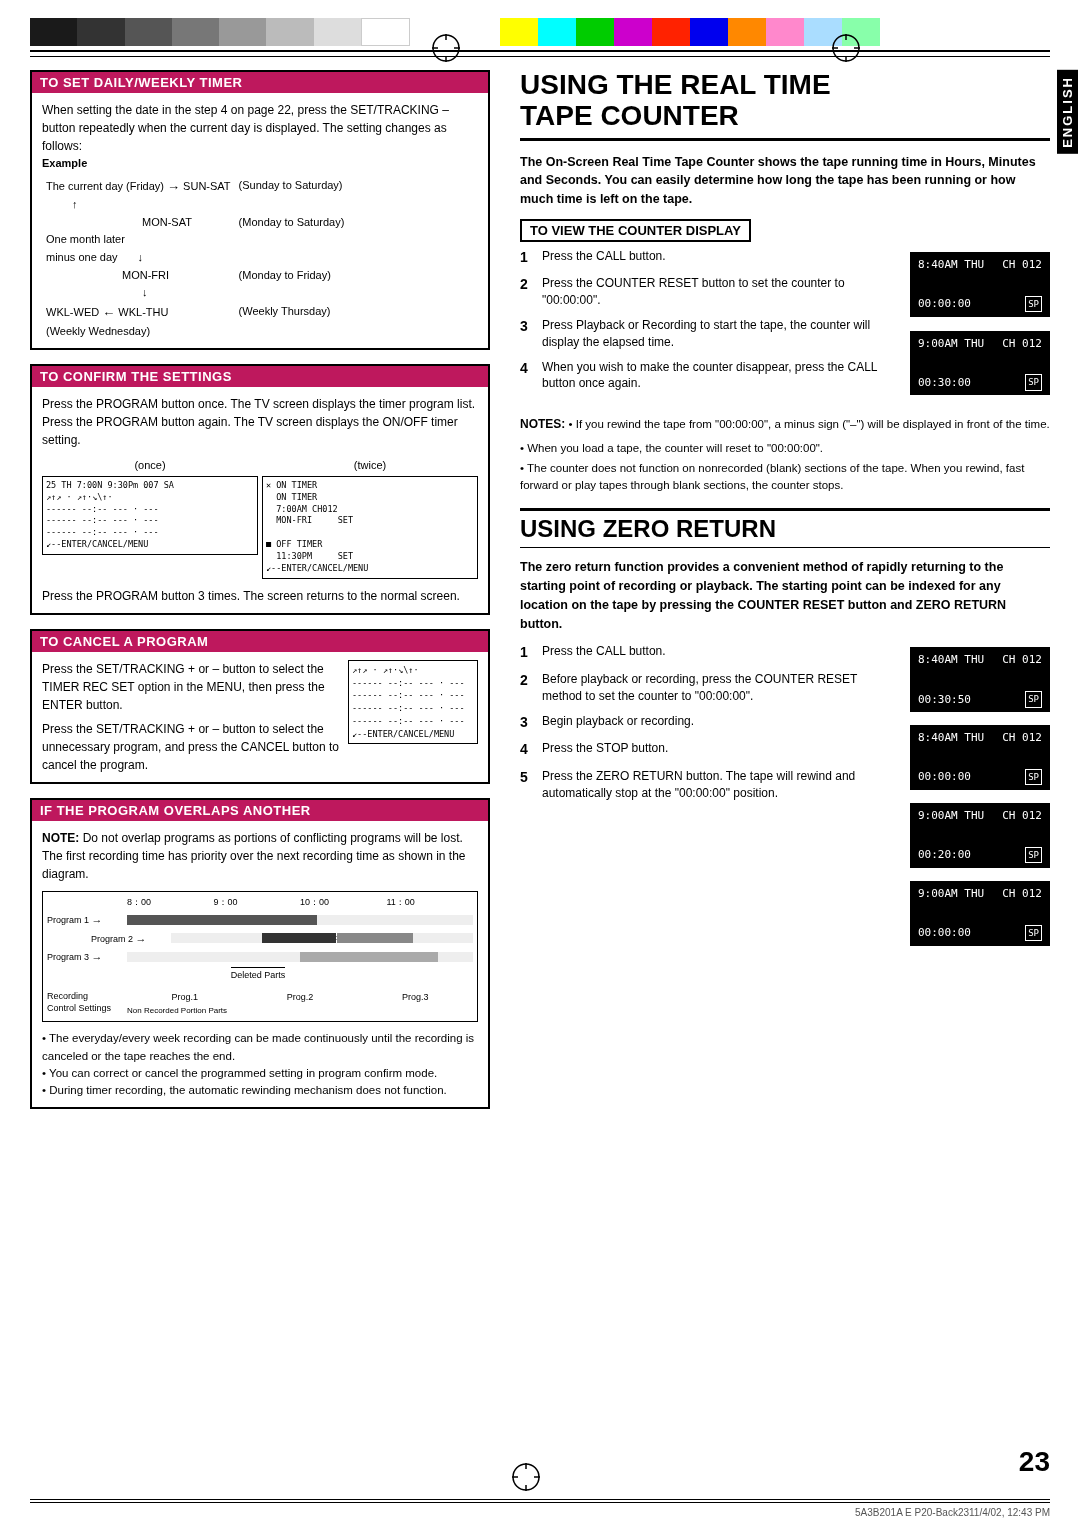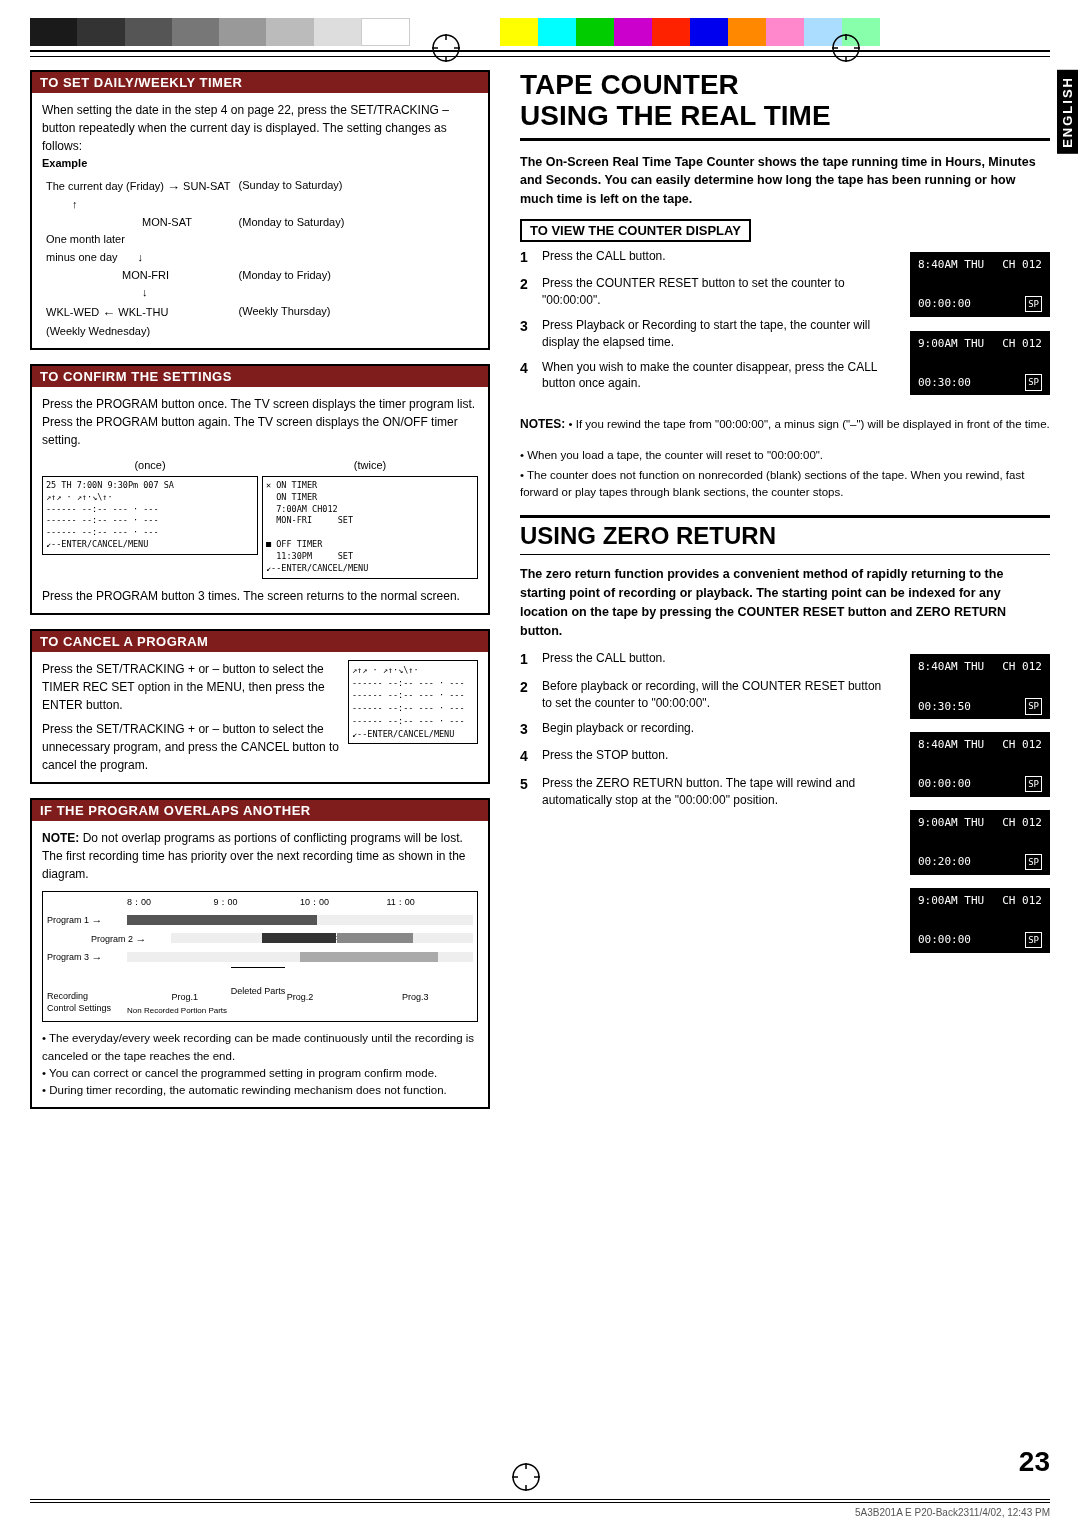--- a/index.html
+++ b/index.html
@@ -77,21 +77,21 @@
       top: 0;
       width: 530px;
     }
 
     
     .section-box {
       border: 2px solid #000;
       margin-bottom: 14px;
     }
     .section-box-title {
-      background: #7f1d1d;
+      background: #be185d;
       color: #fff;
       font-weight: bold;
       font-size: 13px;
       padding: 3px 8px;
       text-transform: uppercase;
       letter-spacing: 0.5px;
     }
     .section-box-content {
       padding: 8px 10px;
       font-size: 12px;
@@ -424,21 +424,21 @@
             </div>
           </div>
           <div style="display:flex;align-items:center;margin-bottom:2px;">
             <div style="width:80px;font-size:9px;">Program 3 <span style="font-size:11px;">→</span></div>
             <div style="flex:1;height:10px;position:relative;background:#eee;">
               <div style="position:absolute;left:50%;width:40%;height:10px;background:#aaa;"></div>
             </div>
           </div>
 
           <div style="display:flex;margin-left:80px;margin-top:2px;font-size:9px;position:relative;height:20px;">
-            <div style="position:absolute;left:30%;font-size:9px;border-top:1px solid #000;padding-top:17px;">Deleted Parts</div>
+            <div style="position:absolute;left:30%;font-size:9px;border-top:1px solid #000;padding-top:1px;">Deleted Parts</div>
           </div>
 
           <div style="display:flex;align-items:flex-start;margin-top:4px;">
             <div style="width:80px;font-size:9px;line-height:1.3;">Recording<br>Control Settings</div>
             <div style="flex:1;font-size:9px;">
               <div style="display:flex;">
                 <div style="flex:1;text-align:center;">Prog.1</div>
                 <div style="flex:1;text-align:center;">Prog.2</div>
                 <div style="flex:1;text-align:center;">Prog.3</div>
               </div>
@@ -454,22 +454,22 @@
         </div>
       </div>
     </div>
   </div>
 
   <div class="right-col">
 
     <div class="english-sidebar">ENGLISH</div>
 
     <div class="big-heading">
+      <div>Using The Real Time</div>
       <div>Tape Counter</div>
-      <div>Using The Real Time</div>
     </div>
 
     <p class="bold-intro">The On-Screen Real Time Tape Counter shows the tape running time in Hours, Minutes and Seconds. You can easily determine how long the tape has been running or how much time is left on the tape.</p>
 
     <div style="margin-bottom:14px;">
       <div class="section-heading">To View The Counter Display</div>
       <div style="position:relative;">
 
         <div style="float:right;display:flex;flex-direction:column;gap:6px;margin-left:10px;margin-bottom:8px;">
           <div class="tv-display">
@@ -511,21 +511,21 @@
           </div>
           <div class="step">
             <div class="step-num">4</div>
             <div class="step-content">When you wish to make the counter disappear, press the CALL button once again.</div>
           </div>
         </div>
         <div style="clear:both;"></div>
       </div>
       
       <div class="notes-block">
-        <p style="margin-bottom:13px;"><strong>NOTES:</strong> • If you rewind the tape from "00:00:00", a minus sign ("–") will be displayed in front of the time.</p>
+        <p style="margin-bottom:6px;"><strong>NOTES:</strong> • If you rewind the tape from "00:00:00", a minus sign ("–") will be displayed in front of the time.</p>
         <p style="margin-bottom:3px;">• When you load a tape, the counter will reset to "00:00:00".</p>
         <p>• The counter does not function on nonrecorded (blank) sections of the tape. When you rewind, fast forward or play tapes through blank sections, the counter stops.</p>
       </div>
     </div>
 
     <div style="border-top:3px solid #000;border-bottom:1px solid #000;padding:4px 0;margin-bottom:10px;">
       <div style="font-size:24px;font-weight:900;text-transform:uppercase;">Using Zero Return</div>
     </div>
 
     <p class="bold-intro">The zero return function provides a convenient method of rapidly returning to the starting point of recording or playback. The starting point can be indexed for any location on the tape by pressing the COUNTER RESET button and ZERO RETURN button.</p>
@@ -579,21 +579,21 @@
         </div>
       </div>
 
       <div>
         <div class="step">
           <div class="step-num">1</div>
           <div class="step-content">Press the CALL button.</div>
         </div>
         <div class="step">
           <div class="step-num">2</div>
-          <div class="step-content">Before playback or recording, will the COUNTER RESET button to set the counter to "00:00:00".</div>
+          <div class="step-content">Before playback or recording, press the COUNTER RESET method to set the counter to "00:00:00".</div>
         </div>
         <div class="step">
           <div class="step-num">3</div>
           <div class="step-content">Begin playback or recording.</div>
         </div>
         <div class="step">
           <div class="step-num">4</div>
           <div class="step-content">Press the STOP button.</div>
         </div>
         <div class="step">

